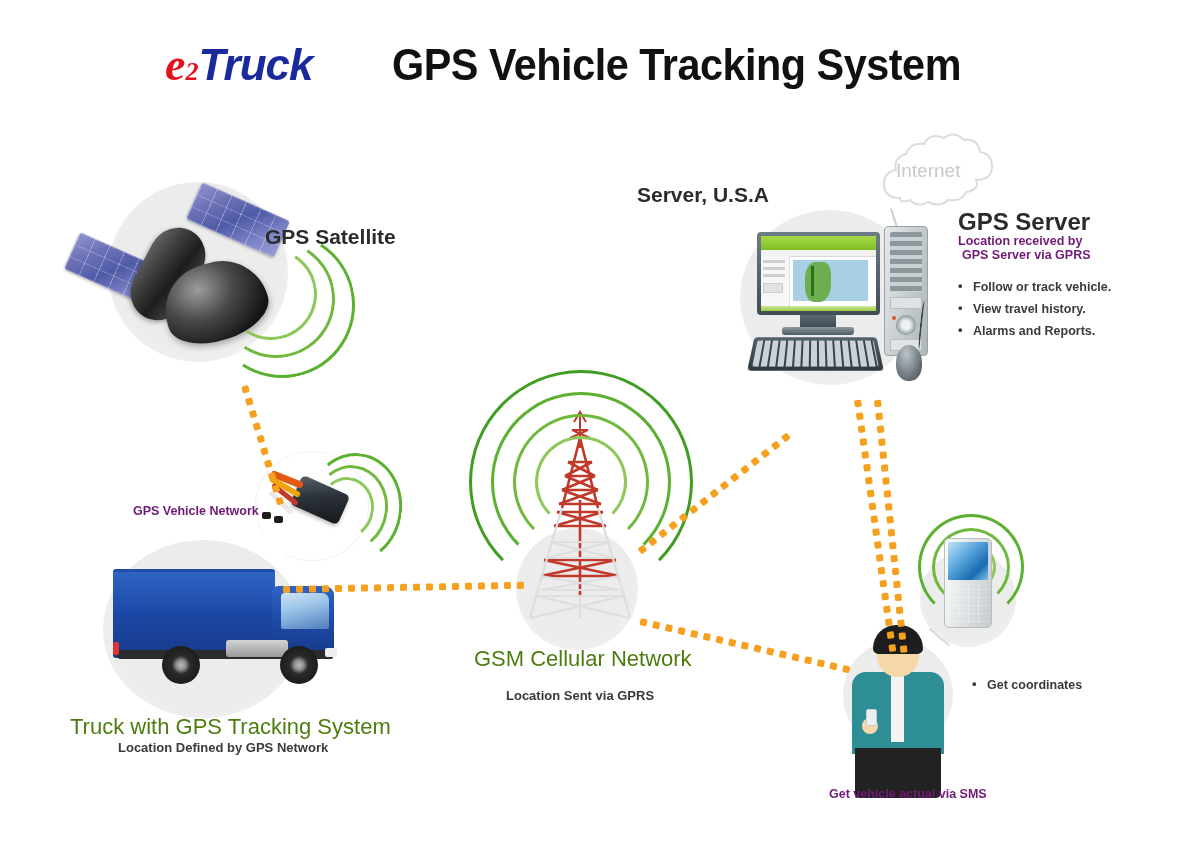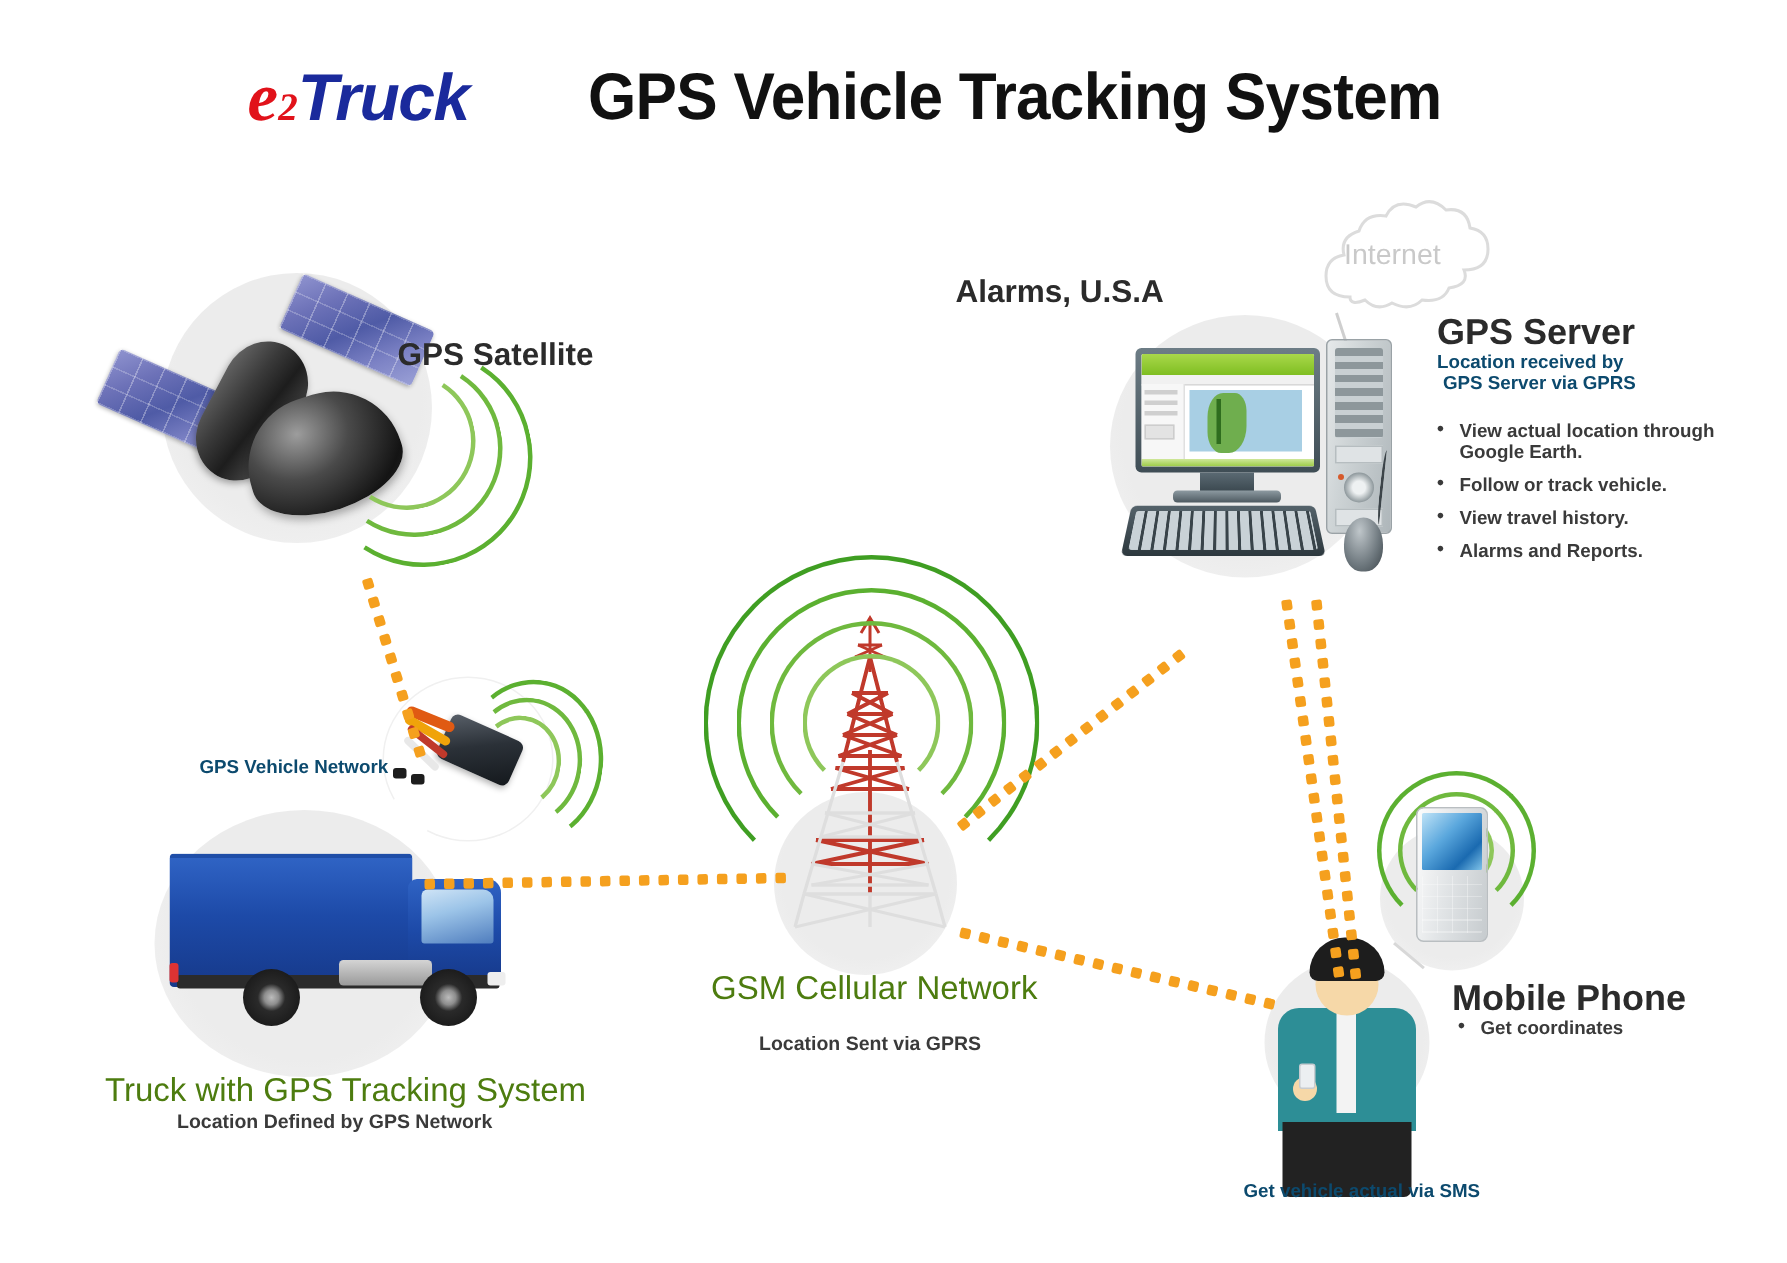--- a/index.html
+++ b/index.html
@@ -19,21 +19,21 @@
   #logo .row{display:flex;align-items:baseline;}
 
   #page-title{left:392px;top:40px;font-size:44px;font-weight:700;color:#111;
       letter-spacing:-0.5px;white-space:nowrap;font-family:"Liberation Sans",sans-serif;
       transform:scaleX(0.94);transform-origin:left top;}
 
   
   .h-lbl{font-size:21px;font-weight:700;color:#2b2b2b;white-space:nowrap;}
   .h-lbl-lg{font-size:22px;font-weight:400;color:#4d7c0f;white-space:nowrap;}
   .sub-lbl{font-size:13px;font-weight:700;color:#3a3a3a;white-space:nowrap;}
-  .tiny-lbl{font-size:12.5px;font-weight:700;color:#0c4a6e;white-space:nowrap;}
+  .tiny-lbl{font-size:12.5px;font-weight:700;color:#701a75;white-space:nowrap;}
   .bullets{list-style:none;margin:0;padding:0;}
   .bullets li{position:relative;padding-left:15px;font-size:12.5px;font-weight:700;
       color:#3a3a3a;line-height:1.12;margin-bottom:8px;}
   .bullets li:before{content:"\2022";position:absolute;left:0;top:-1px;font-size:13px;}
 
   
   .disc{border-radius:50%;background:radial-gradient(circle at 50% 45%,#ececec 0%,#ececec 62%,#f1f1f1 82%,#fafafa 100%);}
 
   
   .dotline{position:absolute;transform-origin:0 50%;height:8px;}
@@ -215,21 +215,21 @@
   <div class="abs" style="left:470px;top:378px;width:216px;height:200px;">
     <div class="arc" style="left:65px;top:58px;width:86px;height:86px;border-width:3px;border-top-color:#8ec75a;border-left-color:#8ec75a;border-right-color:#8ec75a;"></div>
     <div class="arc" style="left:43px;top:36px;width:130px;height:130px;border-width:3px;border-top-color:#6fb93e;border-left-color:#6fb93e;border-right-color:#6fb93e;"></div>
     <div class="arc" style="left:21px;top:14px;width:174px;height:174px;border-width:3px;border-top-color:#5BB030;border-left-color:#5BB030;border-right-color:#5BB030;"></div>
     <div class="arc" style="left:-1px;top:-8px;width:218px;height:218px;border-width:3px;border-top-color:#3f9e22;border-left-color:#3f9e22;border-right-color:#3f9e22;"></div>
   </div>
 
   <div class="abs h-lbl-lg" style="left:474px;top:646px;">GSM Cellular Network</div>
   <div class="abs sub-lbl" style="left:506px;top:688px;">Location Sent via GPRS</div>
 
-  <div class="abs h-lbl" style="left:637px;top:183px;">Alarms, U.S.A</div>
+  <div class="abs h-lbl" style="left:637px;top:183px;">Server, U.S.A</div>
 
   <div class="abs" style="left:874px;top:128px;width:124px;height:86px;">
     <svg width="124" height="86" viewBox="0 0 124 86">
       <path d="M26 70 q-16 0 -16 -14 q0 -12 12 -14 q-3 -12 10 -16 q4 -12 18 -10 q6 -12 20 -6
                q10 -8 20 2 q14 -2 16 12 q12 2 12 14 q0 14 -16 14 q4 10 -10 12 q-4 10 -18 8
                q-8 8 -20 2 q-10 6 -18 -2 q-10 4 -10 -2 z" fill="#ffffff" stroke="#dcdcdc" stroke-width="2"></path>
     </svg>
   </div>
   <div class="abs" id="cloud-lbl">Internet</div>
 
@@ -273,41 +273,39 @@
     <div style="position:absolute;left:5px;top:112px;right:5px;height:12px;background:#dfe3e5;border:1px solid #b6bdc0;box-sizing:border-box;"></div>
   </div>
   <div class="abs" id="mouse"></div>
   <div class="abs" style="left:920px;top:300px;width:2px;height:50px;border-left:2px solid #3c4449;border-radius:50%;transform:rotate(6deg);"></div>
 
   <div class="abs" style="left:958px;top:208px;font-size:24px;font-weight:700;color:#2b2b2b;white-space:nowrap;">GPS Server</div>
   <div class="abs tiny-lbl" style="left:958px;top:234px;">Location received by</div>
   <div class="abs tiny-lbl" style="left:962px;top:248px;">GPS Server via GPRS</div>
 
   <ul class="bullets abs" style="left:958px;top:280px;width:190px;">
-    <li>View actual location through Google Earth.</li>
     <li>Follow or track vehicle.</li>
     <li>View travel history.</li>
     <li>Alarms and Reports.</li>
   </ul>
 
   <div class="abs disc" style="left:920px;top:551px;width:96px;height:96px;"></div>
 
   <div class="abs" style="left:912px;top:500px;width:112px;height:70px;">
     <div class="arc" style="left:34px;top:42px;width:44px;height:44px;border-width:3px;border-top-color:#8ec75a;border-left-color:#8ec75a;border-right-color:#8ec75a;"></div>
     <div class="arc" style="left:20px;top:28px;width:72px;height:72px;border-width:3px;border-top-color:#6fb93e;border-left-color:#6fb93e;border-right-color:#6fb93e;"></div>
     <div class="arc" style="left:6px;top:14px;width:100px;height:100px;border-width:3px;border-top-color:#5BB030;border-left-color:#5BB030;border-right-color:#5BB030;"></div>
   </div>
 
   <div class="abs" id="phone">
     <div id="phone-scr"></div>
     <div id="phone-kp"></div>
   </div>
   <div class="abs" style="left:930px;top:628px;width:26px;height:2px;background:#d8d8d8;transform:rotate(40deg);transform-origin:0 0;"></div>
 
-  <div class="abs" style="left:968px;top:652px;font-size:24px;font-weight:700;color:#2b2b2b;white-space:nowrap;">Mobile Phone</div>
   <ul class="bullets abs" style="left:972px;top:678px;width:180px;">
     <li>Get coordinates</li>
   </ul>
 
   <div class="abs disc" style="left:843px;top:640px;width:110px;height:110px;"></div>
   <div class="abs" style="left:840px;top:620px;width:120px;height:185px;">
     <div class="abs" id="p-body" style="left:12px;top:52px;"></div>
     <div class="abs" id="p-tie" style="left:51px;top:52px;"></div>
     <div class="abs" id="p-pants" style="left:15px;top:128px;"></div>
     <div class="abs" id="p-head" style="left:37px;top:11px;"></div>

